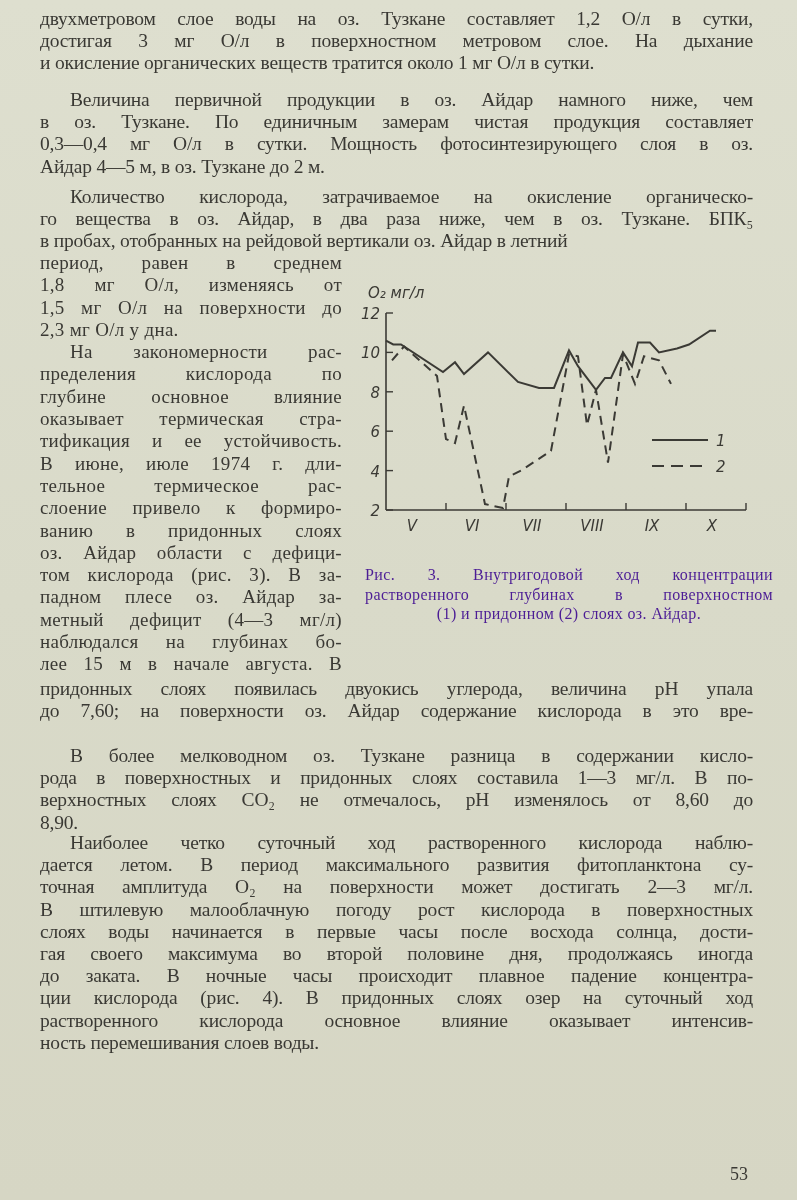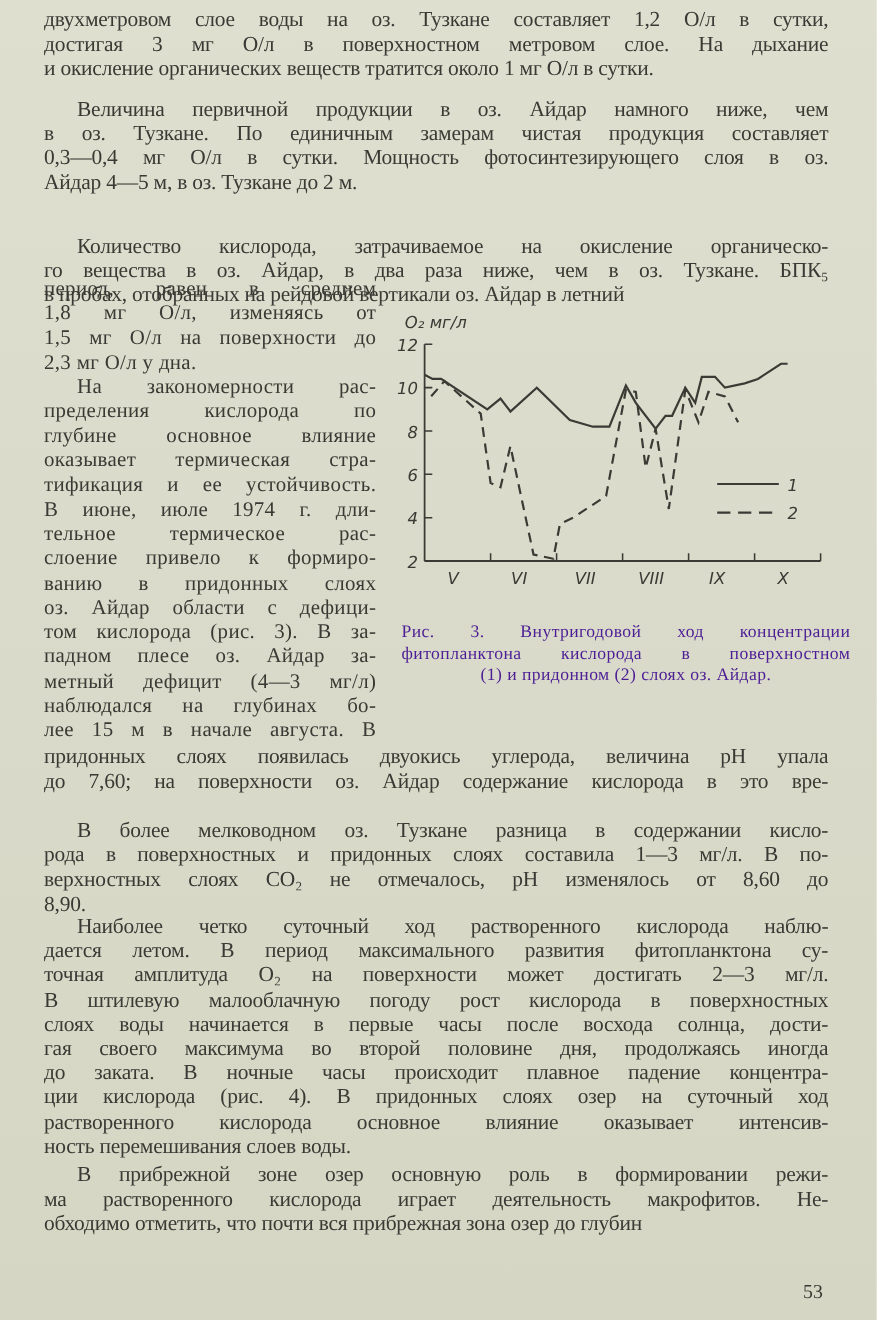--- a/index.html
+++ b/index.html
@@ -42,21 +42,21 @@
       <span class="line">двухметровом слое воды на оз. Тузкане составляет 1,2 О/л в сутки,</span>
       <span class="line">достигая 3 мг О/л в поверхностном метровом слое. На дыхание</span>
       <span class="line last">и окисление органических веществ тратится около 1 мг О/л в сутки.</span>
     </div>
   <div class="p" id="p1" style="top:89px;">
       <span class="line indent">Величина первичной продукции в оз. Айдар намного ниже, чем</span>
       <span class="line">в оз. Тузкане. По единичным замерам чистая продукция составляет</span>
       <span class="line">0,3—0,4 мг О/л в сутки. Мощность фотосинтезирующего слоя в оз.</span>
       <span class="line last">Айдар 4—5 м, в оз. Тузкане до 2 м.</span>
     </div>
-  <div class="p" id="p2" style="top:186px;margin-top:28px;">
+  <div class="p" id="p2" style="top:186px;">
       <span class="line indent">Количество кислорода, затрачиваемое на окисление органическо-</span>
       <span class="line">го вещества в оз. Айдар, в два раза ниже, чем в оз. Тузкане. БПК₅</span>
       <span class="line last">в пробах, отобранных на рейдовой вертикали оз. Айдар в летний</span>
     </div>
 
   <div class="narrow" id="narrow" style="top:252px;">
       <span class="line">период, равен в среднем</span>
       <span class="line">1,8 мг О/л, изменяясь от</span>
       <span class="line">1,5 мг О/л на поверхности до</span>
       <span class="line last">2,3 мг О/л у дна.</span>
@@ -110,21 +110,21 @@
         <polyline points="40.0,77.3 52.0,63.5 85.0,93.0 94.0,156.1 103.0,160.0 112.0,122.6 133.0,221.1 151.0,225.0 157.0,193.5 169.0,187.6 199.0,167.9 217.0,71.4 226.0,73.3 235.0,142.3 244.0,106.8 256.0,179.7 271.0,71.4 283.0,100.9 292.0,73.3 307.0,77.3 319.0,100.9" fill="none" stroke="#3b3a35" stroke-width="2" stroke-linejoin="miter" stroke-dasharray="9 6"></polyline>
         <line x1="300" y1="157" x2="356" y2="157" stroke="#3b3a35" stroke-width="2"></line>
         <text x="364" y="163" font-family="&quot;DejaVu Sans&quot;, sans-serif" font-style="italic" font-size="15" fill="#3b3a35">1</text>
         <line x1="300" y1="183" x2="356" y2="183" stroke="#3b3a35" stroke-width="2" stroke-dasharray="12 7"></line>
         <text x="364" y="189" font-family="&quot;DejaVu Sans&quot;, sans-serif" font-style="italic" font-size="15" fill="#3b3a35">2</text>
       </svg>
   </div>
 
   <div class="caption" id="caption">
       <span class="line">Рис. 3. Внутригодовой ход концентрации</span>
-      <span class="line">фитопланктона кислорода в поверхностном</span>
+      <span class="line">растворенного глубинах в поверхностном</span>
       <span class="line last">(1) и придонном (2) слоях оз. Айдар.</span>
     </div>
 
   <div class="p" id="p3" style="top:678px;">
       <span class="line">придонных слоях появилась двуокись углерода, величина pH упала</span>
       <span class="line">до 7,60; на поверхности оз. Айдар содержание кислорода в это вре-</span>
     </div>
   <div class="p" id="p4" style="top:745px;">
       <span class="line indent">В более мелководном оз. Тузкане разница в содержании кисло-</span>
       <span class="line">рода в поверхностных и придонных слоях составила 1—3 мг/л. В по-</span>
@@ -136,20 +136,15 @@
       <span class="line">дается летом. В период максимального развития фитопланктона су-</span>
       <span class="line">точная амплитуда O₂ на поверхности может достигать 2—3 мг/л.</span>
       <span class="line">В штилевую малооблачную погоду рост кислорода в поверхностных</span>
       <span class="line">слоях воды начинается в первые часы после восхода солнца, дости-</span>
       <span class="line">гая своего максимума во второй половине дня, продолжаясь иногда</span>
       <span class="line">до заката. В ночные часы происходит плавное падение концентра-</span>
       <span class="line">ции кислорода (рис. 4). В придонных слоях озер на суточный ход</span>
       <span class="line">растворенного кислорода основное влияние оказывает интенсив-</span>
       <span class="line last">ность перемешивания слоев воды.</span>
     </div>
-  <div class="p" id="p6" style="top:1058px;">
-      <span class="line indent">В прибрежной зоне озер основную роль в формировании режи-</span>
-      <span class="line">ма растворенного кислорода играет деятельность макрофитов. Не-</span>
-      <span class="line last">обходимо отметить, что почти вся прибрежная зона озер до глубин</span>
-    </div>
 
   <div class="pagenum">53</div>
 </div>
 
 </body></html>

